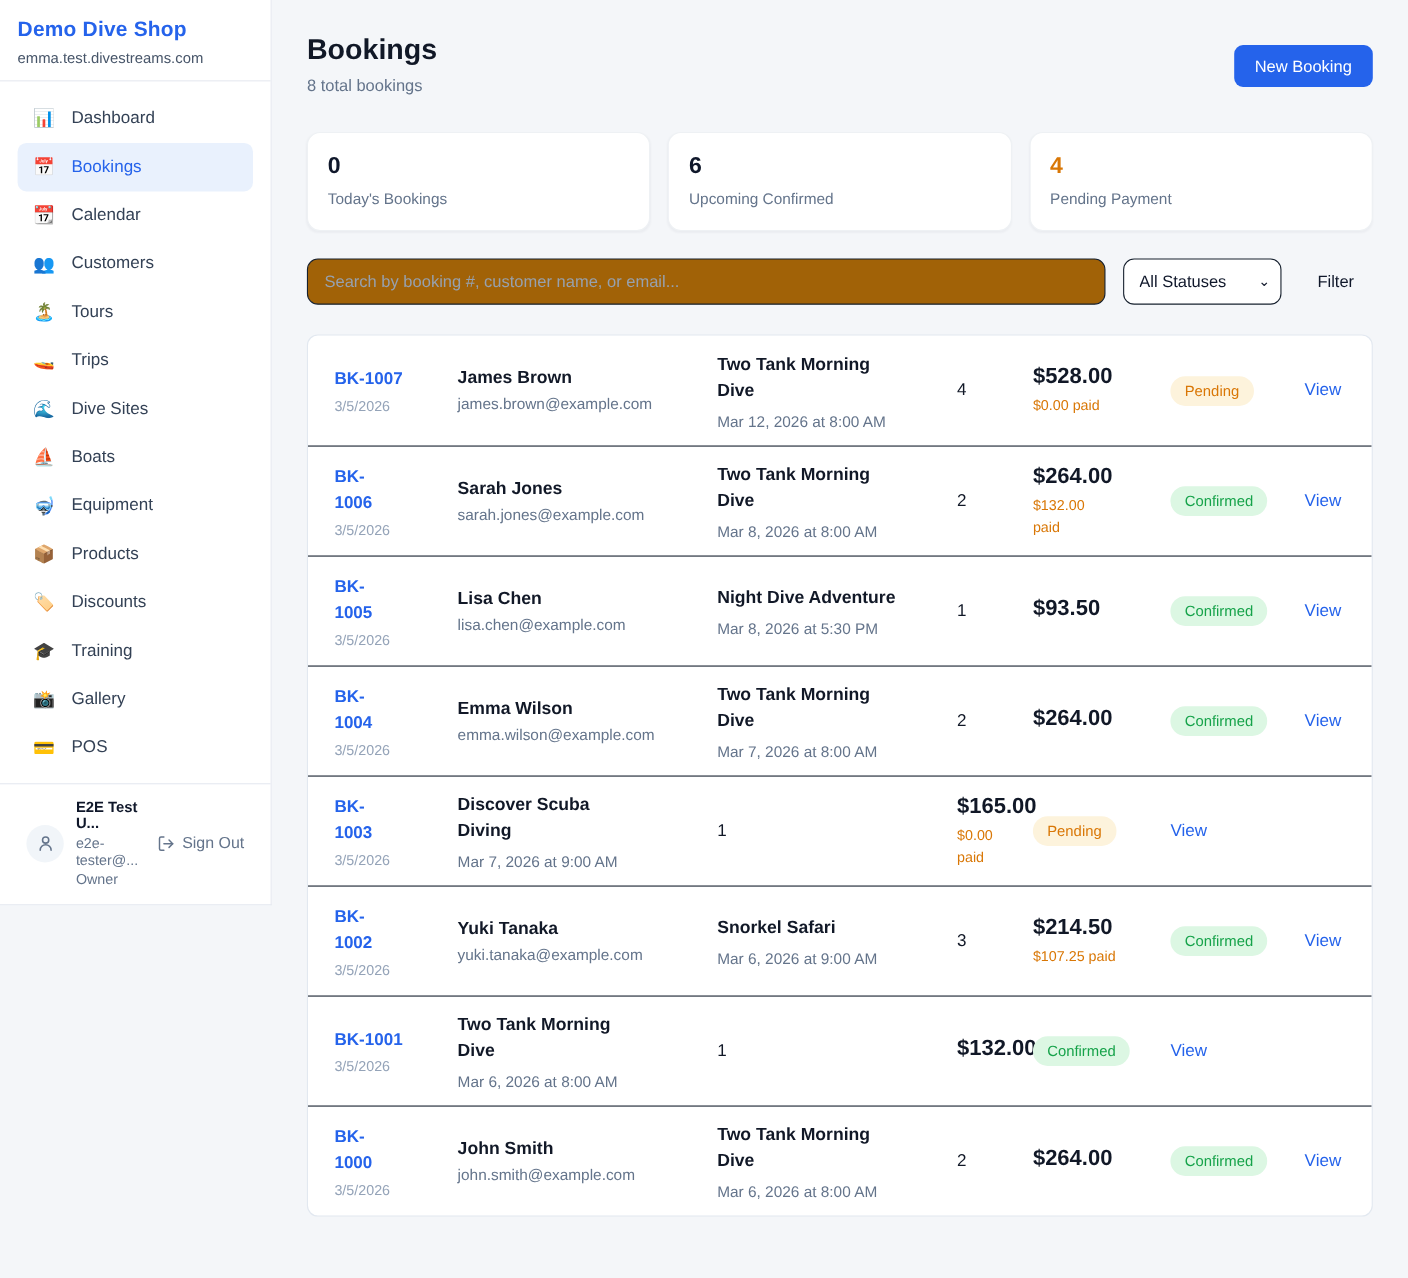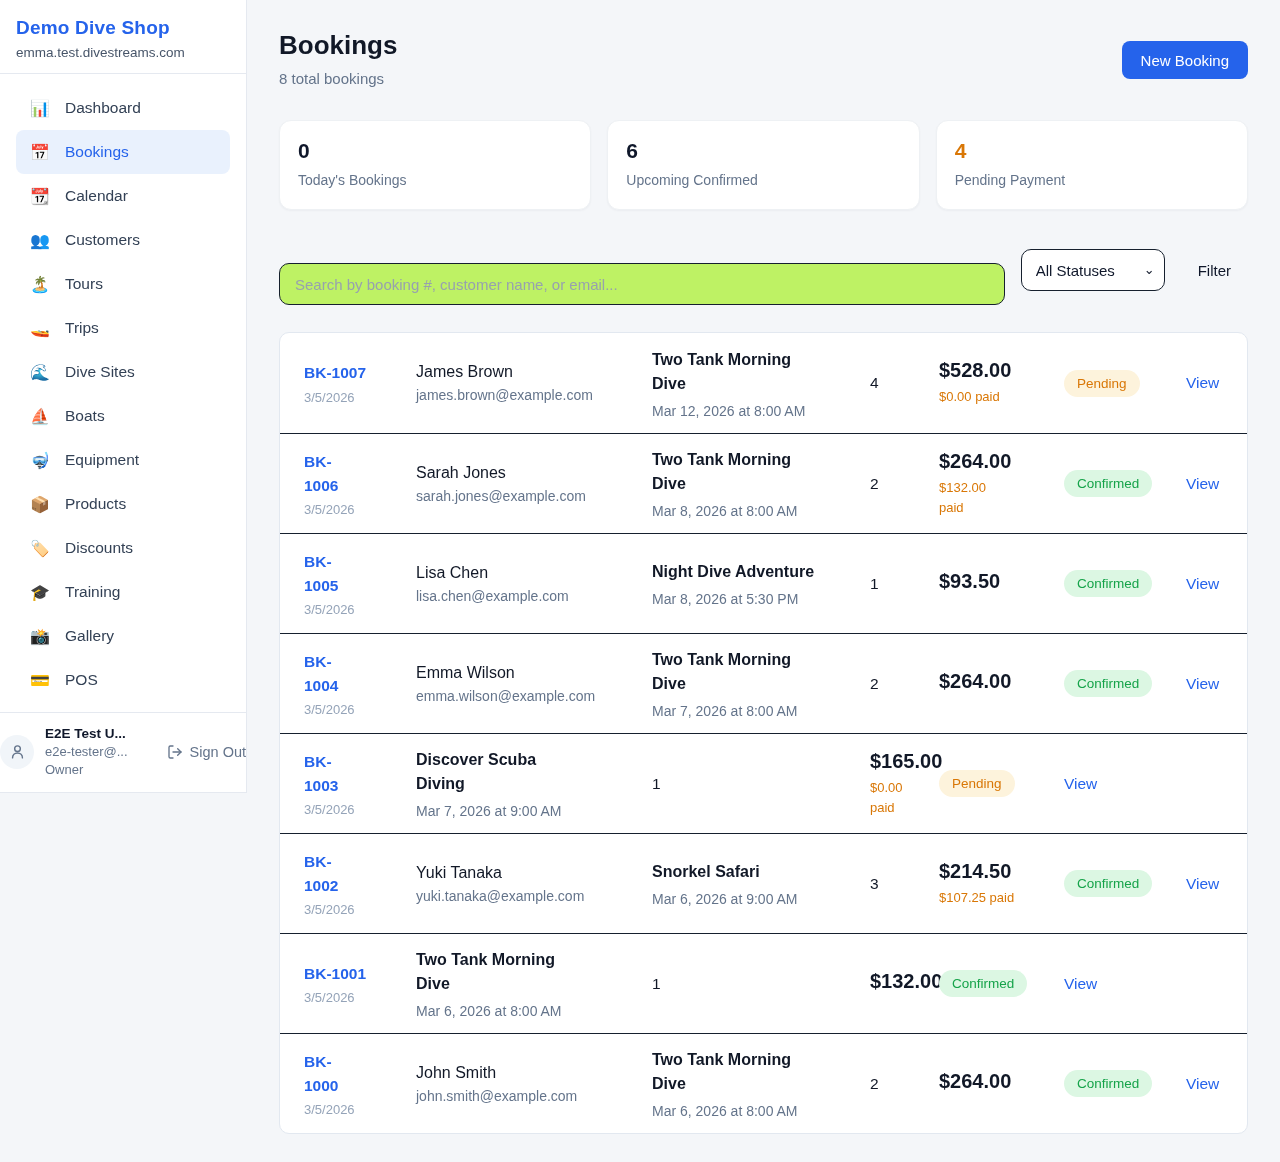--- a/index.html
+++ b/index.html
@@ -24,21 +24,21 @@
   .nav { padding:12px 8px 10px; list-style:none; }
   .nav-item {
     display:flex; align-items:center; gap:15px;
     height:44px; padding:0 14px; margin:0 8px;
     border-radius:8px; color:#334155; font-size:15.5px;
     cursor:pointer;
   }
   .nav-item.active { background:#E9F1FD; color:#2563EB; }
   .nav-icon { width:20px; font-size:16px; text-align:center; flex-shrink:0; }
   .sidebar-footer {
-    border-top:1px solid #E5E9F0; padding:13px 0 15px;
+    border-top:1px solid #E5E9F0; padding:13px 24px 15px;
     display:flex; align-items:center; gap:11px;
   }
   .avatar {
     width:34px; height:34px; border-radius:50%; background:#F1F5F9;
     display:flex; align-items:center; justify-content:center; color:#64748B;
     flex-shrink:0;
   }
   .user-info { min-width:0; }
   .user-name { font-size:13.5px; font-weight:bold; color:#0F172A; }
   .user-email { font-size:13px; color:#64748B; margin-top:3px; }
@@ -65,21 +65,21 @@
     flex:1; background:#FFFFFF; border:1px solid #EEF1F4; border-radius:12px;
     padding:18px 18px 21px; box-shadow:0 1px 2px rgba(15,23,42,.04);
   }
   .stat-value { font-size:21px; font-weight:bold; color:#0F172A; }
   .stat-label { font-size:14px; color:#64748B; margin-top:9px; }
 
   .filter-row { display:flex; align-items:center; margin-top:25px; }
   .search-input {
     flex:1; height:42px; border:1px solid #16202E; border-radius:10px;
     padding:0 15px; font-size:15px; font-family:inherit; color:#0F172A;
-    background:#bef264; outline:none;margin-top:28px;
+    background:#a16207; outline:none;
   }
   .search-input::placeholder { color:#97A1AE; }
   .select-wrap { position:relative; width:144px; margin-left:16px; flex-shrink:0; }
   .status-select {
     width:100%; height:42px; border:1px solid #16202E; border-radius:10px;
     background:#FFFFFF; font-size:15px; font-family:inherit; color:#0F172A;
     padding:0 28px 0 14px; appearance:none; -webkit-appearance:none; cursor:pointer;
   }
   .select-chevron {
     position:absolute; right:10px; top:50%; transform:translateY(-54%);
@@ -103,21 +103,21 @@
   .thead { height:44px; border-bottom:1px solid #16202E; }
   .th { font-size:14px; color:#475569; font-weight:500; }
   .trow { min-height:100px; padding-top:14px; padding-bottom:14px; }
   .trow + .trow { border-top:1px solid #16202E; }
   .cell { padding-right:12px; }
   .booking-id {
     color:#2563EB; font-weight:bold; font-size:15.5px;
     white-space:pre-line; line-height:1.55; cursor:pointer; text-decoration:none;
   }
   .booking-date { font-size:13px; color:#94A3B8; margin-top:4px; }
-  .cust-name { font-size:16px; color:#111827; }
+  .cust-name { font-size:16px; color:#111827;font-weight:bold; }
   .cust-email { font-size:14px; color:#64748B; margin-top:6px; }
   .trip-name { font-size:16px; font-weight:600; color:#111827; white-space:pre-line; line-height:1.5; }
   .trip-date { font-size:14px; color:#64748B; margin-top:7px; }
   .pax { font-size:15.5px; color:#111827; }
   .total-amt { font-size:20px; font-weight:bold; color:#111827; }
   .total-paid { font-size:13px; color:#D97706; margin-top:5px; white-space:pre-line; line-height:1.5; }
   .badge {
     display:inline-block; padding:6px 13px; border-radius:999px; font-size:13.5px;
   }
   .badge.pending { background:#FDF3DC; color:#D97706; }

